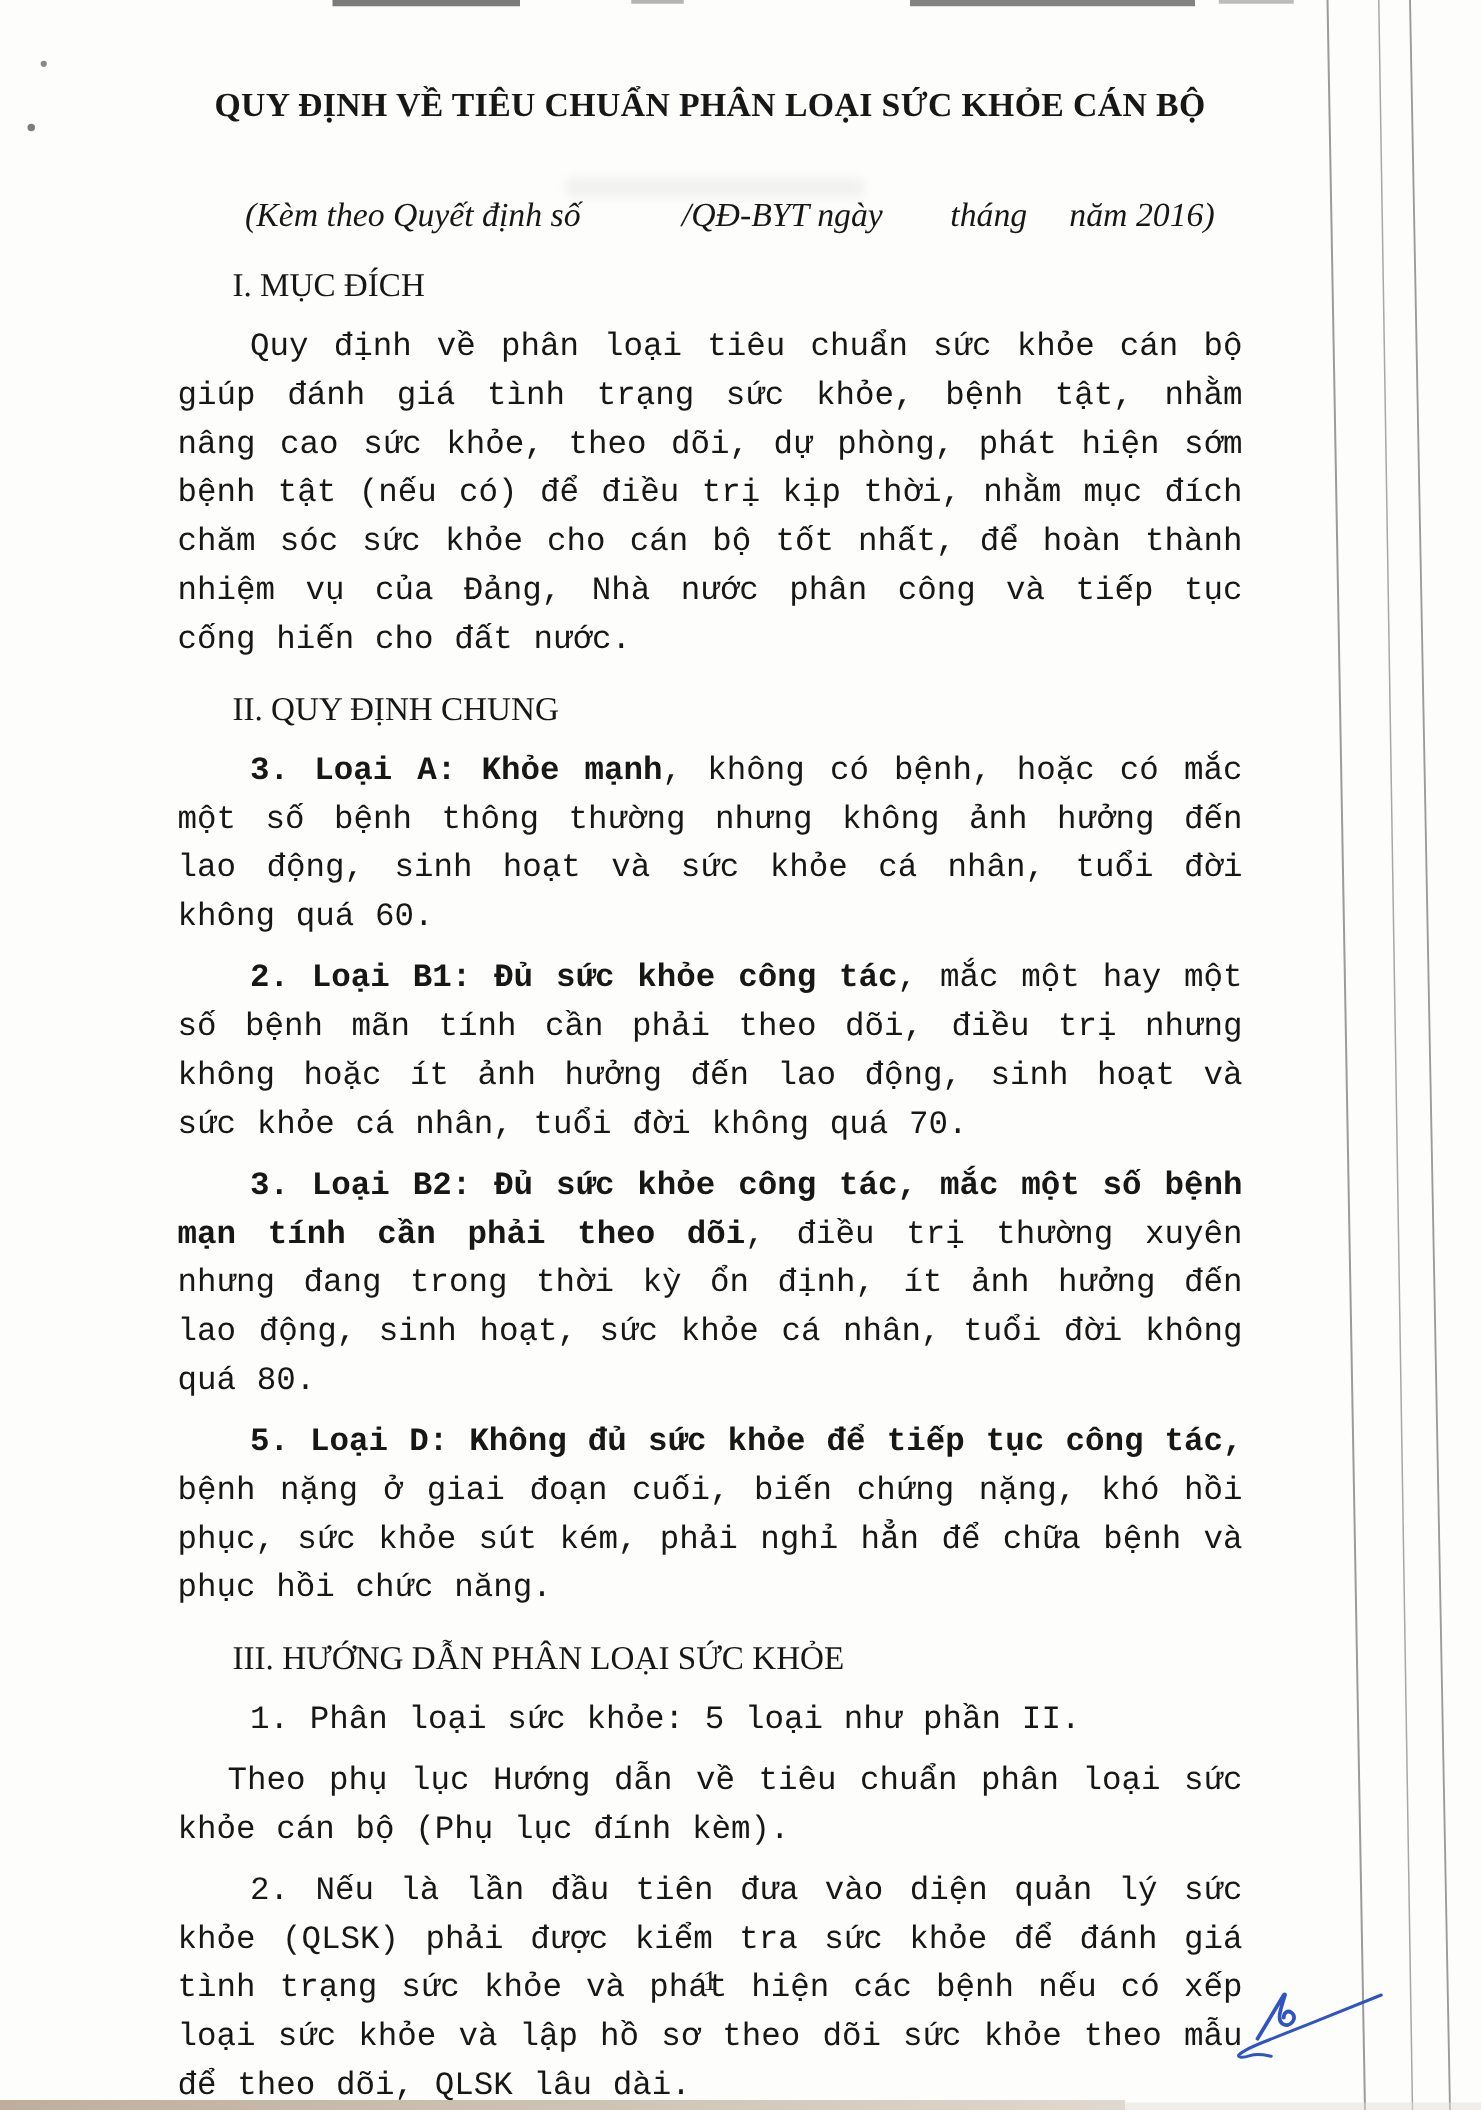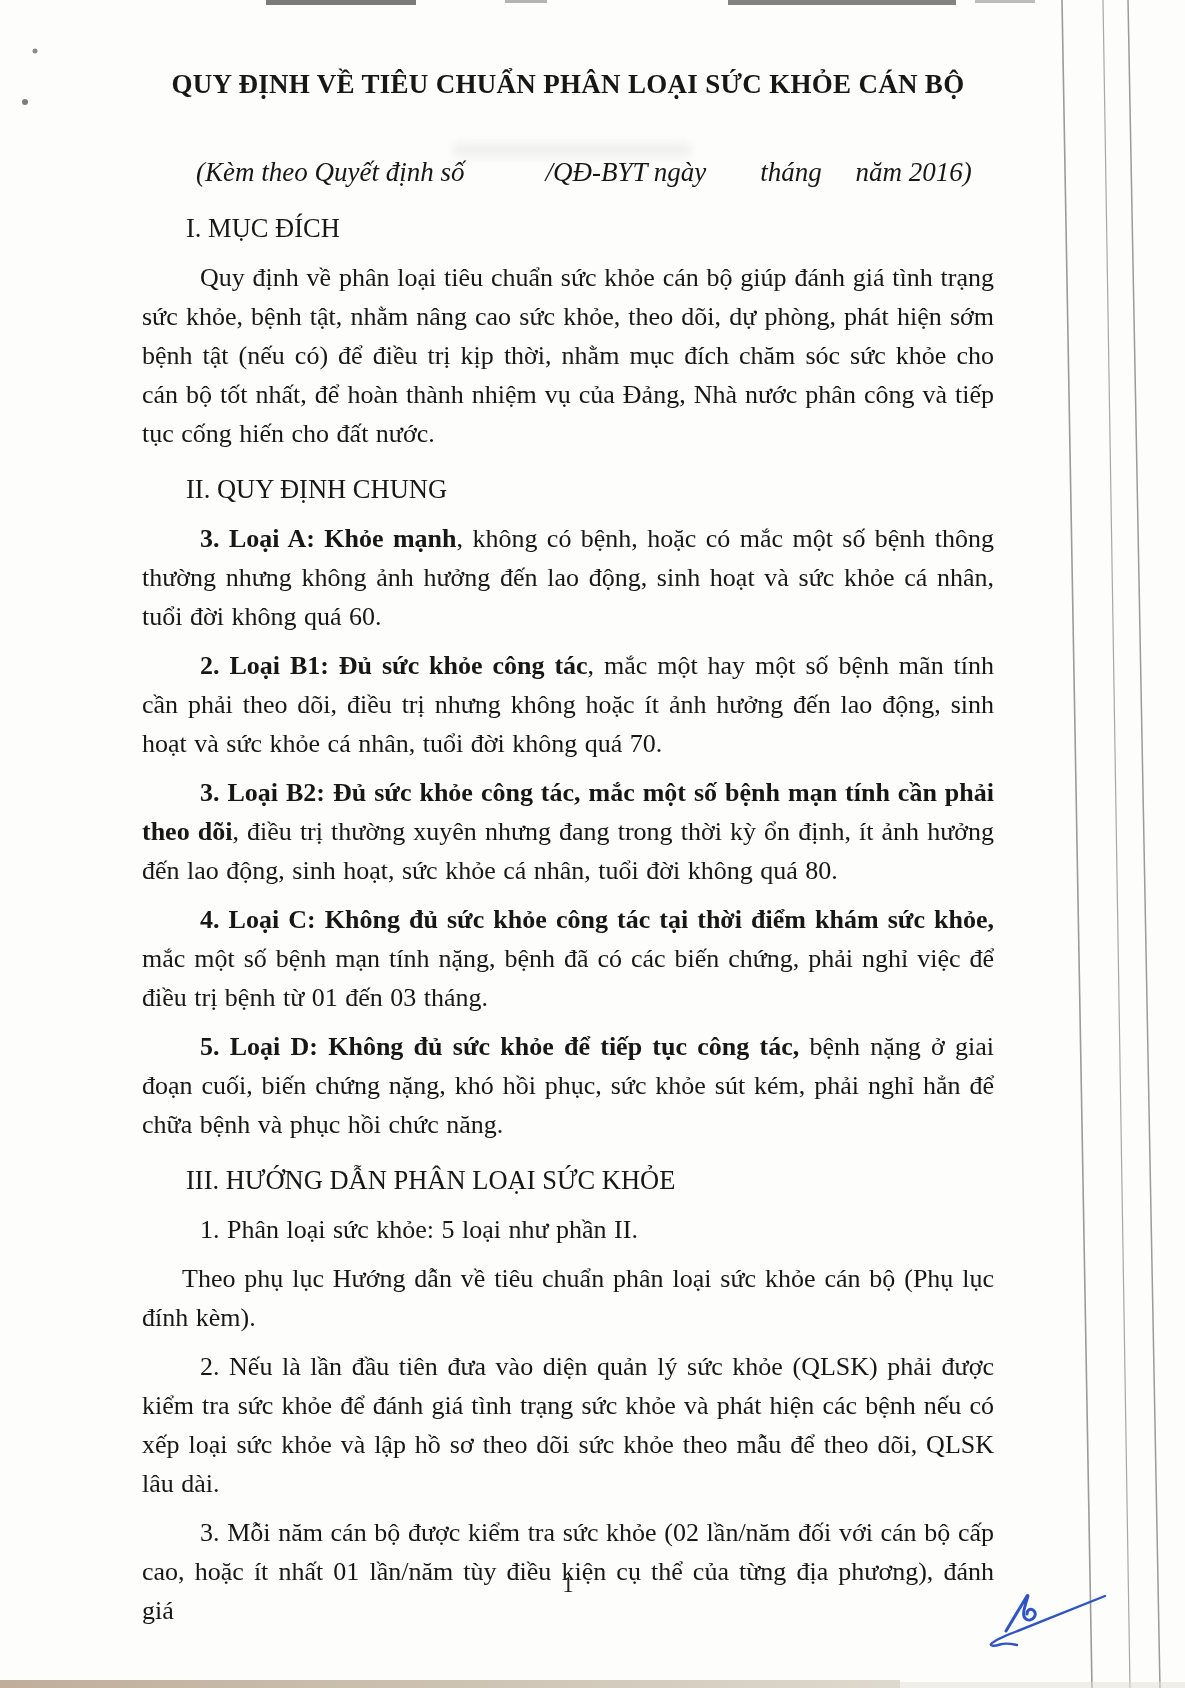--- a/index.html
+++ b/index.html
@@ -47,20 +47,21 @@
     line-height: 40px;
     margin: 16px 0 0 44px;
   }
   .para {
     font-size: 26px;
     line-height: 39px;
     text-align: justify;
     text-indent: 58px;
     margin: 10px 0 0 0;
     word-spacing: 1px;
+    font-family: Liberation Mono, monospace;
   }
   .para.indent-sm { text-indent: 40px; }
   .para b { font-weight: bold; }
   .pagenum {
     position: absolute;
     left: 142px;
     width: 852px;
     top: 1572px;
     text-align: center;
     font-size: 23px;
@@ -93,21 +94,20 @@
   <div class="content">
     <h1 class="title">QUY ĐỊNH VỀ TIÊU CHUẨN PHÂN LOẠI SỨC KHỎE CÁN BỘ</h1>
     <p class="subtitle">(Kèm theo Quyết định số            /QĐ-BYT ngày        tháng     năm 2016)</p>
     <div>
         <h2 class="h">I. MỤC ĐÍCH</h2>
         <p class="para"><span>Quy định về phân loại tiêu chuẩn sức khỏe cán bộ giúp đánh giá tình trạng sức khỏe, bệnh tật, nhằm nâng cao sức khỏe, theo dõi, dự phòng, phát hiện sớm bệnh tật (nếu có) để điều trị kịp thời, nhằm mục đích chăm sóc sức khỏe cho cán bộ tốt nhất, để hoàn thành nhiệm vụ của Đảng, Nhà nước phân công và tiếp tục cống hiến cho đất nước.</span></p>
         <h2 class="h">II. QUY ĐỊNH CHUNG</h2>
         <p class="para"><b>3. Loại A: Khỏe mạnh</b><span>, không có bệnh, hoặc có mắc một số bệnh thông thường nhưng không ảnh hưởng đến lao động, sinh hoạt và sức khỏe cá nhân, tuổi đời không quá 60.</span></p>
         <p class="para"><b>2. Loại B1:  Đủ sức khỏe công tác</b><span>, mắc một hay một số bệnh mãn tính cần phải theo dõi, điều trị nhưng không hoặc ít ảnh hưởng đến lao động, sinh hoạt và sức khỏe cá nhân, tuổi đời không quá 70.</span></p>
         <p class="para"><b>3. Loại B2: Đủ sức khỏe công tác, mắc một số bệnh mạn tính cần phải theo dõi</b><span>, điều trị thường xuyên nhưng đang trong thời kỳ ổn định, ít ảnh hưởng đến lao động, sinh hoạt, sức khỏe cá nhân, tuổi đời không quá 80.</span></p>
-        <p class="para"><b>4. Loại C: Không đủ sức khỏe công tác tại thời điểm khám sức khỏe,</b><span> mắc một số bệnh mạn tính nặng, bệnh đã có các biến chứng, phải nghỉ việc để điều trị bệnh từ 01 đến 03 tháng.</span></p>
         <p class="para"><b>5. Loại D: Không đủ sức khỏe để tiếp tục công tác,</b><span> bệnh nặng ở giai đoạn cuối, biến chứng nặng, khó hồi phục, sức khỏe sút kém, phải nghỉ hẳn để chữa bệnh và phục hồi chức năng.</span></p>
         <h2 class="h">III. HƯỚNG DẪN PHÂN LOẠI SỨC KHỎE</h2>
         <p class="para"><span>1. Phân loại sức khỏe: 5 loại như phần II.</span></p>
         <p class="para indent-sm"><span>Theo phụ lục Hướng dẫn về tiêu chuẩn phân loại sức khỏe cán bộ (Phụ lục đính kèm).</span></p>
         <p class="para"><span>2. Nếu là lần đầu tiên đưa vào diện quản lý sức khỏe (QLSK) phải được kiểm tra sức khỏe để đánh giá tình trạng sức khỏe và phát hiện các bệnh nếu có xếp loại sức khỏe và lập hồ sơ theo dõi sức khỏe theo mẫu để theo dõi, QLSK lâu dài.</span></p>
         <p class="para"><span>3. Mỗi năm cán bộ được kiểm tra sức khỏe (02 lần/năm đối với cán bộ cấp cao, hoặc ít nhất 01 lần/năm tùy điều kiện cụ thể của từng địa phương), đánh giá</span></p>
       </div>
   </div>
 
   <div class="pagenum">1</div>

